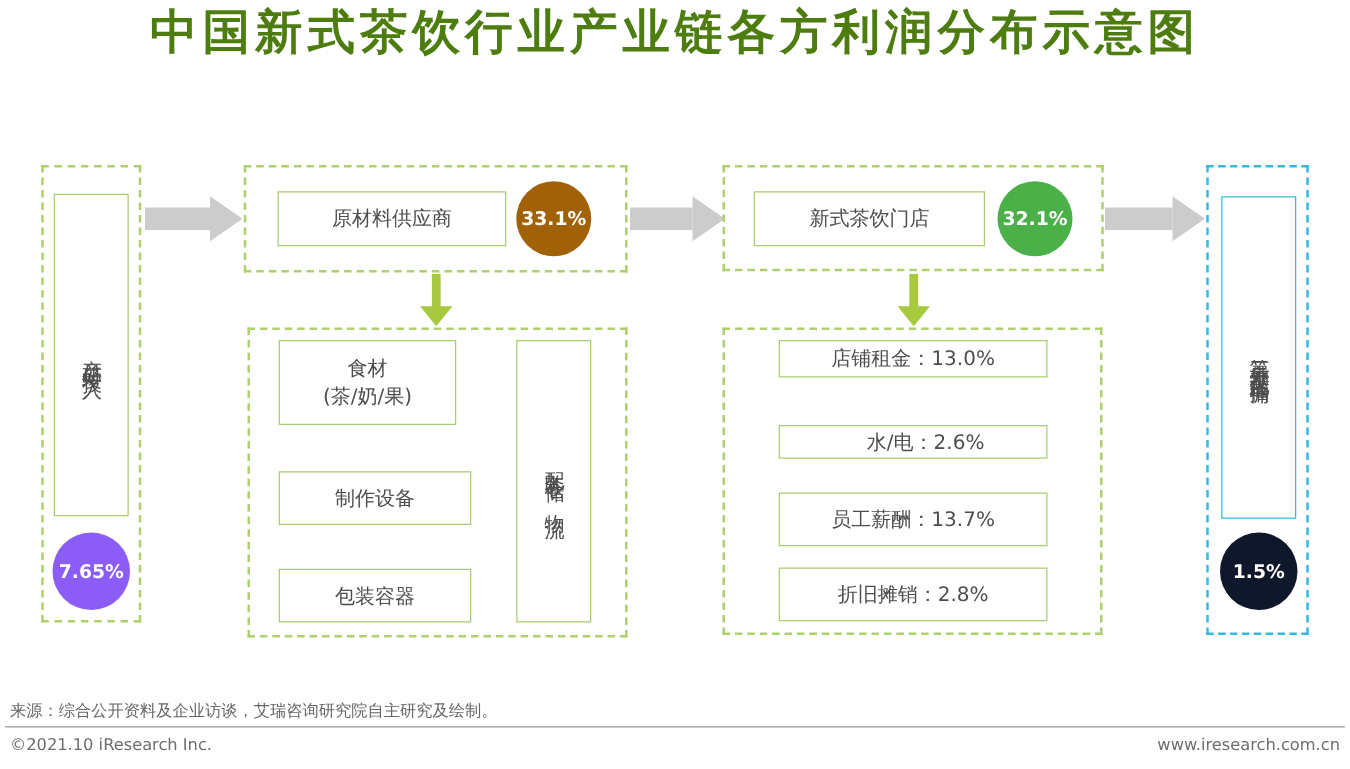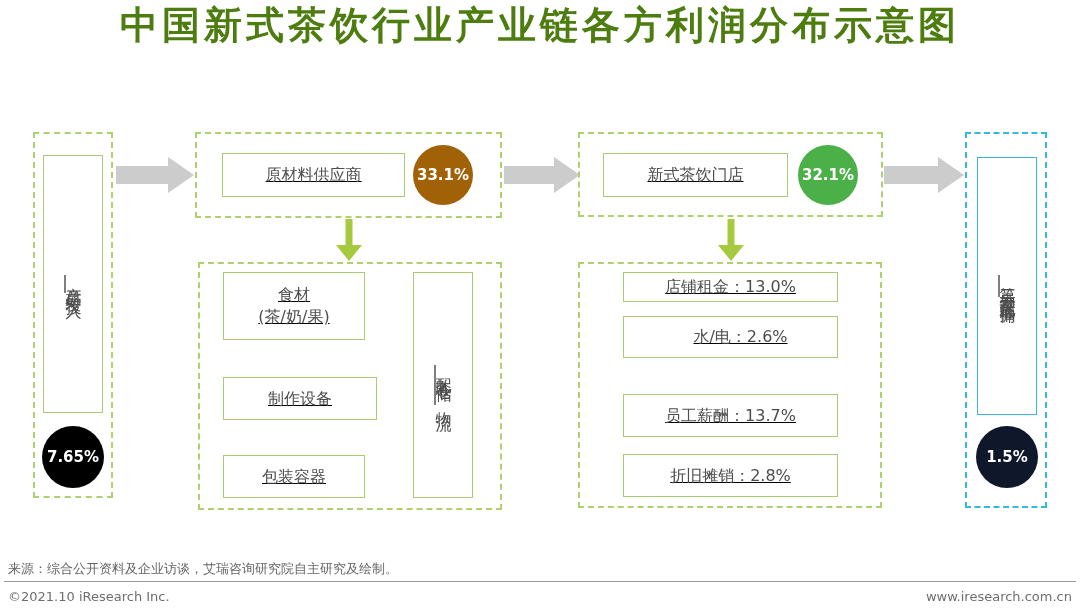--- a/index.html
+++ b/index.html
@@ -35,21 +35,20 @@
   }
   .solid-cyan {
     border: 1.5px solid #35b9e2;
     background: #ffffff;
   }
   .center-flex {
     display: flex;
     align-items: center;
     justify-content: center;
     text-align: center;
-    text-decoration: underline;
   }
   .box-text {
     font-size: 16px;
     color: #4d4d4d;
     line-height: 1.35;
   }
   .vtext {
     writing-mode: vertical-rl;
     text-orientation: upright;
     letter-spacing: 3px;
@@ -79,21 +78,21 @@
 <body>
 
 <div id="canvas">
 
   <div class="abs title">中国新式茶饮行业产业链各方利润分布示意图</div>
 
   <div class="abs dash-green" style="left:33px; top:132px; width:80px; height:366px;"></div>
   <div class="abs solid-green center-flex" style="left:43px; top:155px; width:60px; height:258px;">
     <span class="vtext">产品研发投入</span>
   </div>
-  <div class="abs badge" style="left:42px; top:426px; width:62px; height:62px; background:#000000;">7.65%</div>
+  <div class="abs badge" style="left:42px; top:426px; width:62px; height:62px; background:#8b5cf6;">7.65%</div>
 
   <svg class="abs" style="left:116px; top:157px;" width="78" height="36" viewBox="0 0 78 36">
     <rect x="0" y="9" width="52" height="18" fill="#cccccc"></rect>
     <polygon points="52,0 78,18 52,36" fill="#cccccc"></polygon>
   </svg>
 
   <div class="abs dash-green" style="left:195px; top:132px; width:307px; height:86px;"></div>
   <div class="abs solid-green center-flex" style="left:222px; top:153px; width:183px; height:44px;">
     <span class="box-text">原材料供应商</span>
   </div>
@@ -107,21 +106,21 @@
   <div class="abs dash-green" style="left:198px; top:262px; width:304px; height:248px;"></div>
   <div class="abs solid-green center-flex" style="left:223px; top:272px; width:142px; height:68px;">
     <span class="box-text">
       <span>食材</span><br>
       <span>(茶/奶/果)</span>
     </span>
   </div>
   <div class="abs solid-green center-flex" style="left:223px; top:377px; width:154px; height:43px;">
     <span class="box-text">制作设备</span>
   </div>
-  <div class="abs solid-green center-flex" style="left:223px; top:455px; width:142px; height:43px;">
+  <div class="abs solid-green center-flex" style="left:223px; top:455px; width:154px; height:43px;">
     <span class="box-text">包装容器</span>
   </div>
   <div class="abs solid-green center-flex" style="left:413px; top:272px; width:60px; height:226px;">
     <span class="vtext">配套仓储/物流</span>
   </div>
 
   <svg class="abs" style="left:504px; top:157px;" width="76" height="36" viewBox="0 0 76 36">
     <rect x="0" y="9" width="50" height="18" fill="#cccccc"></rect>
     <polygon points="50,0 76,18 50,36" fill="#cccccc"></polygon>
   </svg>
@@ -134,21 +133,21 @@
 
   <svg class="abs" style="left:718px; top:219px;" width="26" height="42" viewBox="0 0 26 42">
     <rect x="9.5" y="0" width="7" height="28" fill="#a6c93e"></rect>
     <polygon points="0,26 26,26 13,42" fill="#a6c93e"></polygon>
   </svg>
 
   <div class="abs dash-green" style="left:578px; top:262px; width:304px; height:246px;"></div>
   <div class="abs solid-green center-flex" style="left:623px; top:272px; width:215px; height:30px;">
     <span class="box-text">店铺租金：13.0%</span>
   </div>
-  <div class="abs solid-green center-flex" style="left:623px; top:316px; width:215px; height:42px;padding-left:20px;">
+  <div class="abs solid-green center-flex" style="left:623px; top:340px; width:215px; height:27px;padding-left:20px;">
     <span class="box-text">水/电：2.6%</span>
   </div>
   <div class="abs solid-green center-flex" style="left:623px; top:394px; width:215px; height:43px;">
     <span class="box-text">员工薪酬：13.7%</span>
   </div>
   <div class="abs solid-green center-flex" style="left:623px; top:454px; width:215px; height:43px;">
     <span class="box-text">折旧摊销：2.8%</span>
   </div>
 
   <svg class="abs" style="left:884px; top:157px;" width="80" height="36" viewBox="0 0 80 36">

